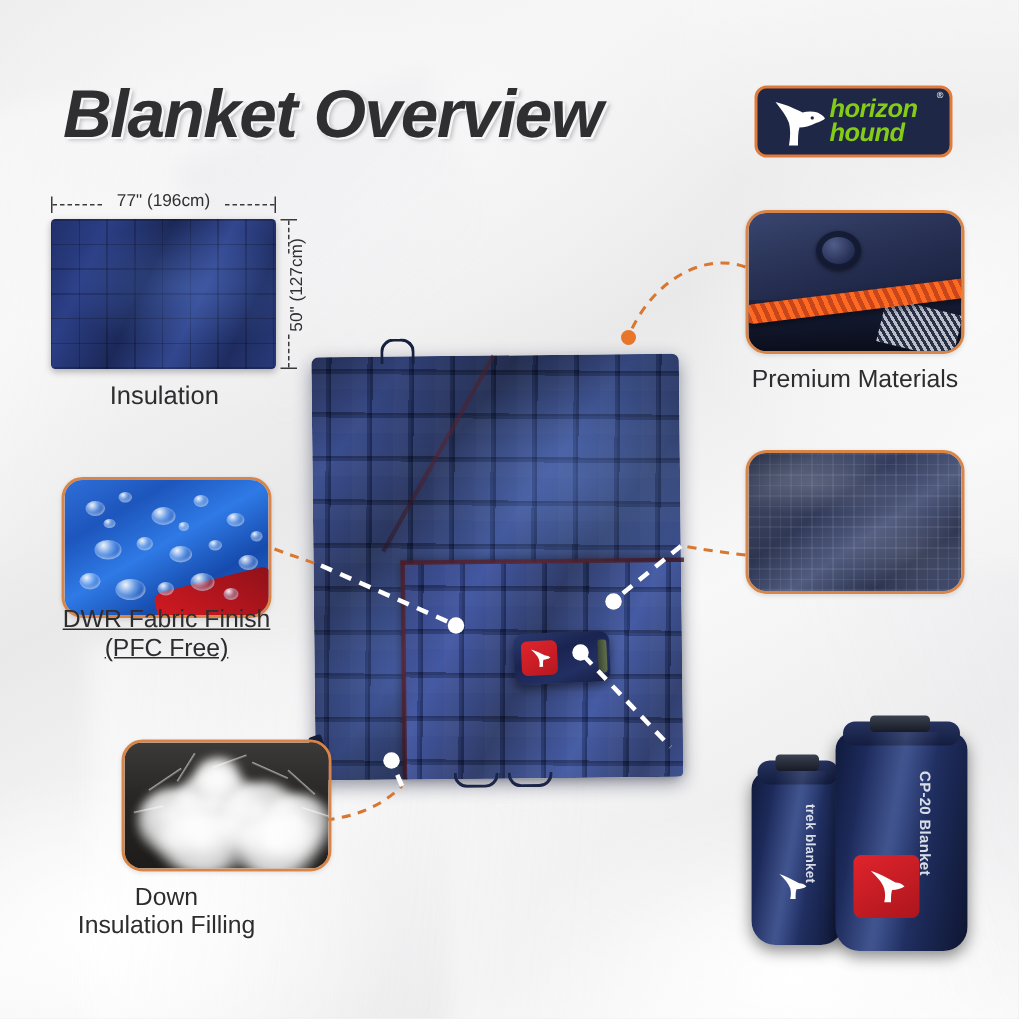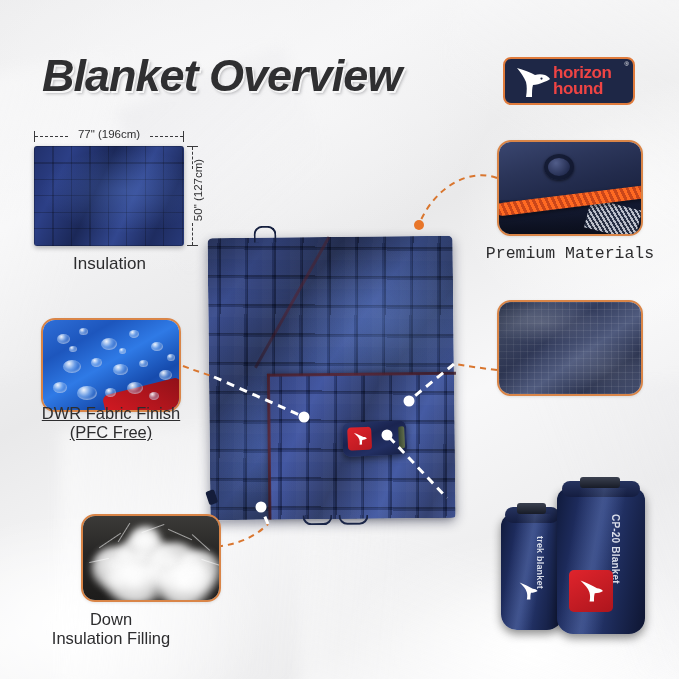--- a/index.html
+++ b/index.html
@@ -43,21 +43,21 @@
     letter-spacing:-1px;color:#2f2f31;
     text-shadow:1.5px 1.5px 0 rgba(255,255,255,.85), 2.5px 2.5px 3px rgba(120,120,125,.45);
     white-space:nowrap;
   }
   #logo{
     position:absolute;left:503px;top:33px;width:132px;height:48px;
     background:#1e2746;border:2.5px solid #e07b3c;border-radius:8px;
     box-sizing:border-box;overflow:hidden;
   }
   #logo .dog{position:absolute;left:6px;top:3px;width:42px;height:42px;}
-  #logo .ltext{position:absolute;left:48px;top:6px;color:#ef4444;font-weight:bold;line-height:.96;}
+  #logo .ltext{position:absolute;left:48px;top:6px;color:#84cc16;font-style:italic;font-weight:bold;line-height:.96;}
   #logo .l1{font-size:17px;letter-spacing:-.4px;}
   #logo .l2{font-size:17px;letter-spacing:-.4px;}
   #logo .reg{position:absolute;right:4px;top:2px;color:#fff;font-size:6px;}
 
   
   .card{position:absolute;}
   .thumb{
     border:2.5px solid #d98548;border-radius:14px;
     box-sizing:border-box;overflow:hidden;position:relative;
     box-shadow:0 1px 3px rgba(0,0,0,.10);
@@ -168,21 +168,21 @@
     background:linear-gradient(90deg,#3c4a2a,#6d7a4a);opacity:.85;
   }
 
   
   #connectors{position:absolute;left:0;top:0;width:679px;height:679px;pointer-events:none;}
 
   
   
   #c-materials{left:497px;top:140px;}
   #c-materials .thumb{width:146px;height:96px;}
-  #c-materials .caption{left:-12px;top:104px;width:170px;font-family:Liberation Mono, monospace;}
+  #c-materials .caption{left:-12px;top:104px;width:170px;}
   .mat-bg{position:absolute;inset:0;
     background:linear-gradient(165deg,#3a4670 0%,#2b3559 28%,#222b4c 48%,#1a2240 70%,#141a33 100%);}
   .mat-grommet{position:absolute;left:45px;top:12px;width:30px;height:26px;border-radius:50%;
     background:radial-gradient(circle at 40% 35%, #515d8a 0%, #252e52 55%, #0e1326 100%);
     box-shadow:inset 0 0 0 4px rgba(18,24,48,.9), 0 1px 3px rgba(0,0,0,.6);}
   .mat-cord{position:absolute;left:-4px;top:52px;width:158px;height:13px;
     background:repeating-linear-gradient(72deg, #ff6a22 0 3px, #c9461a 3px 6px);
     border-radius:7px;transform:rotate(-7deg);box-shadow:0 2px 4px rgba(0,0,0,.5);}
   .mat-web{position:absolute;left:88px;top:62px;width:52px;height:30px;
     background:repeating-linear-gradient(45deg,#c9cdd8 0 2px, #2b3348 2px 4px);
@@ -211,21 +211,21 @@
   #c-dwr .caption{left:-30px;top:86px;width:200px;text-decoration:underline;}
   .dwr-bg{position:absolute;inset:0;
     background:linear-gradient(150deg,#2f6fd8 0%,#1d56bd 25%,#2f7ae6 48%,#164bad 72%,#2a67cf 100%);}
   .dwr-red{position:absolute;right:-6px;bottom:-12px;width:80px;height:36px;
     background:linear-gradient(45deg,#e01b24,#8f1118);transform:rotate(-14deg);border-radius:6px;}
   .drop{position:absolute;border-radius:50%;
     background:radial-gradient(circle at 34% 28%, rgba(255,255,255,.92) 0%, rgba(190,220,255,.45) 38%, rgba(30,80,170,.22) 70%);
     box-shadow:inset -1px -1px 2px rgba(255,255,255,.5);}
 
   
-  #c-down{left:41px;top:514px;padding-left:40px;}
+  #c-down{left:41px;top:493px;padding-left:40px;}
   #c-down .thumb{width:140px;height:88px;}
   #c-down .caption{left:-30px;top:96px;width:200px;}
   .down-bg{position:absolute;inset:0;background:linear-gradient(180deg,#3b3a38 0%,#272625 45%,#1d1c1b 100%);}
   .puff{position:absolute;border-radius:50%;filter:blur(3px);
     background:radial-gradient(circle at 45% 42%, rgba(255,255,255,.98) 0%, rgba(252,252,252,.8) 45%, rgba(255,255,255,0) 75%);}
   .barb{position:absolute;height:1px;background:rgba(255,255,255,.55);filter:blur(.4px);}
 
   
   #c-sacks{left:495px;top:470px;width:180px;height:170px;}
   .sack{position:absolute;border-radius:12px 12px 16px 16px;

